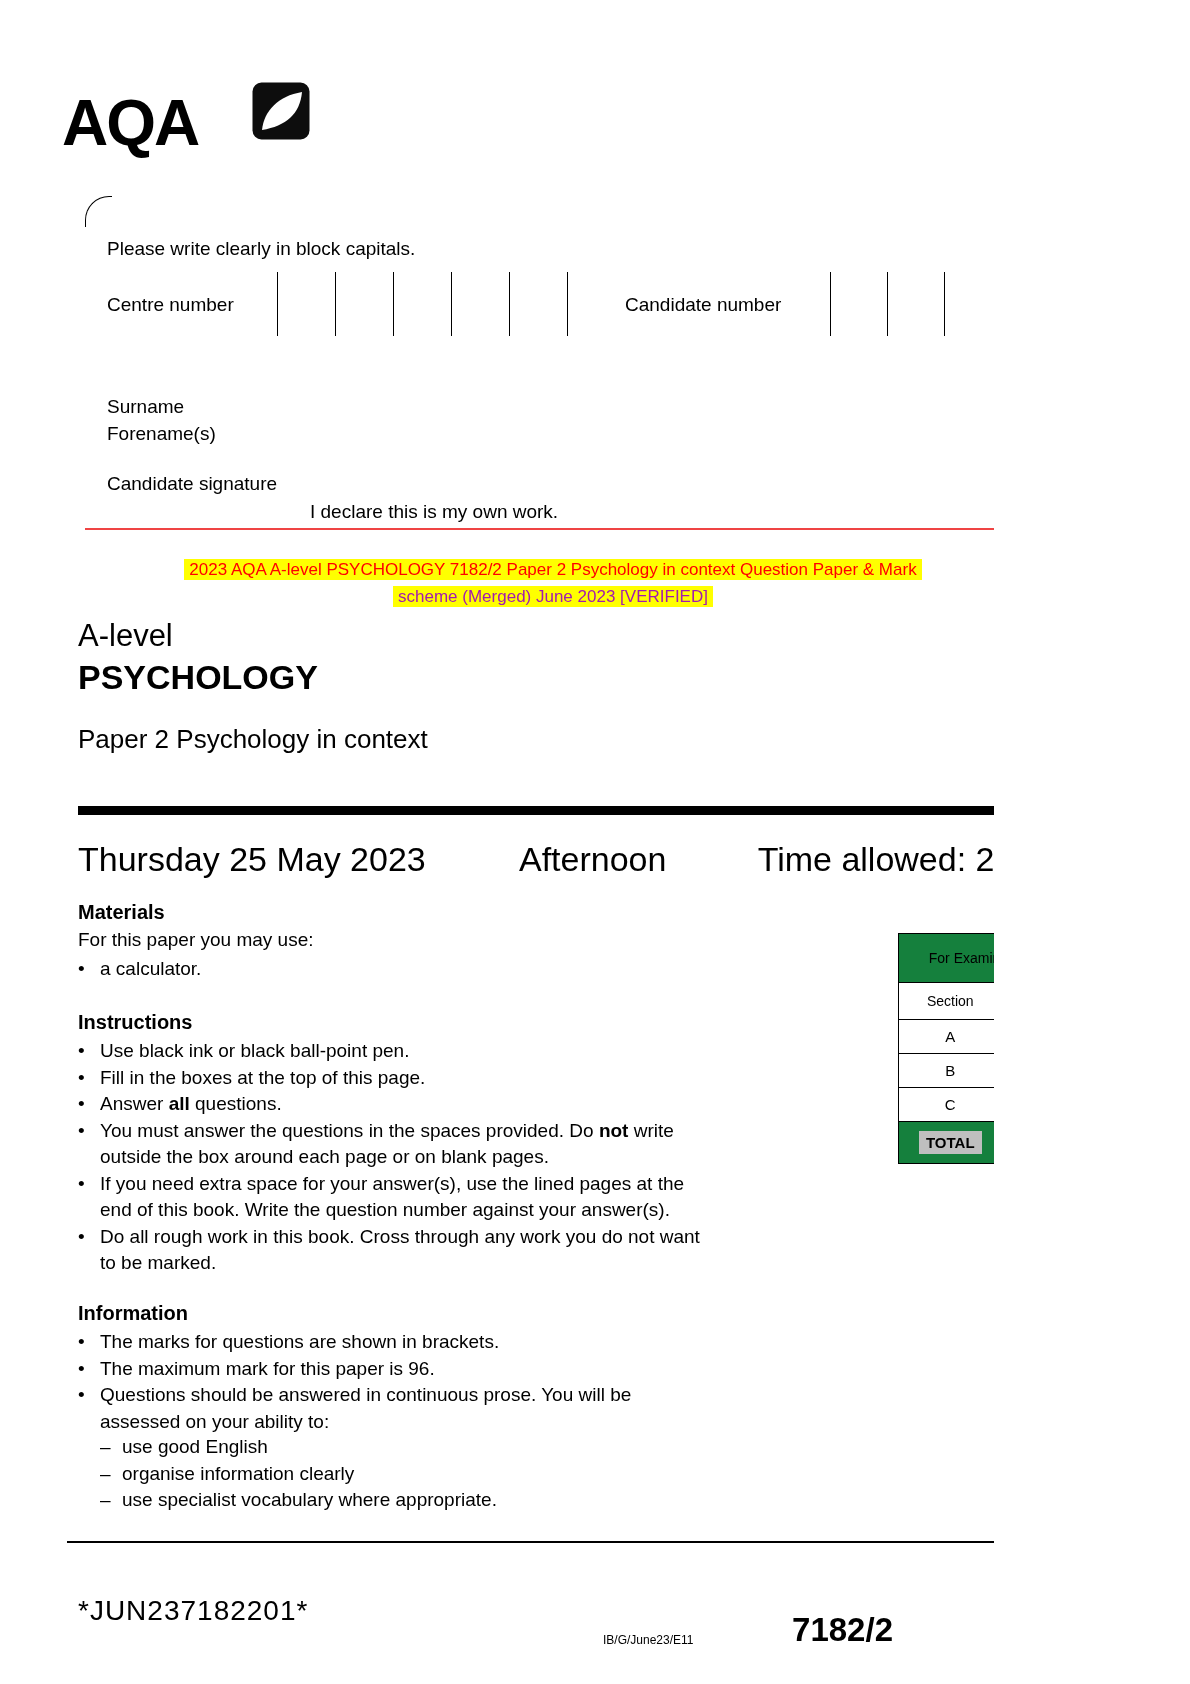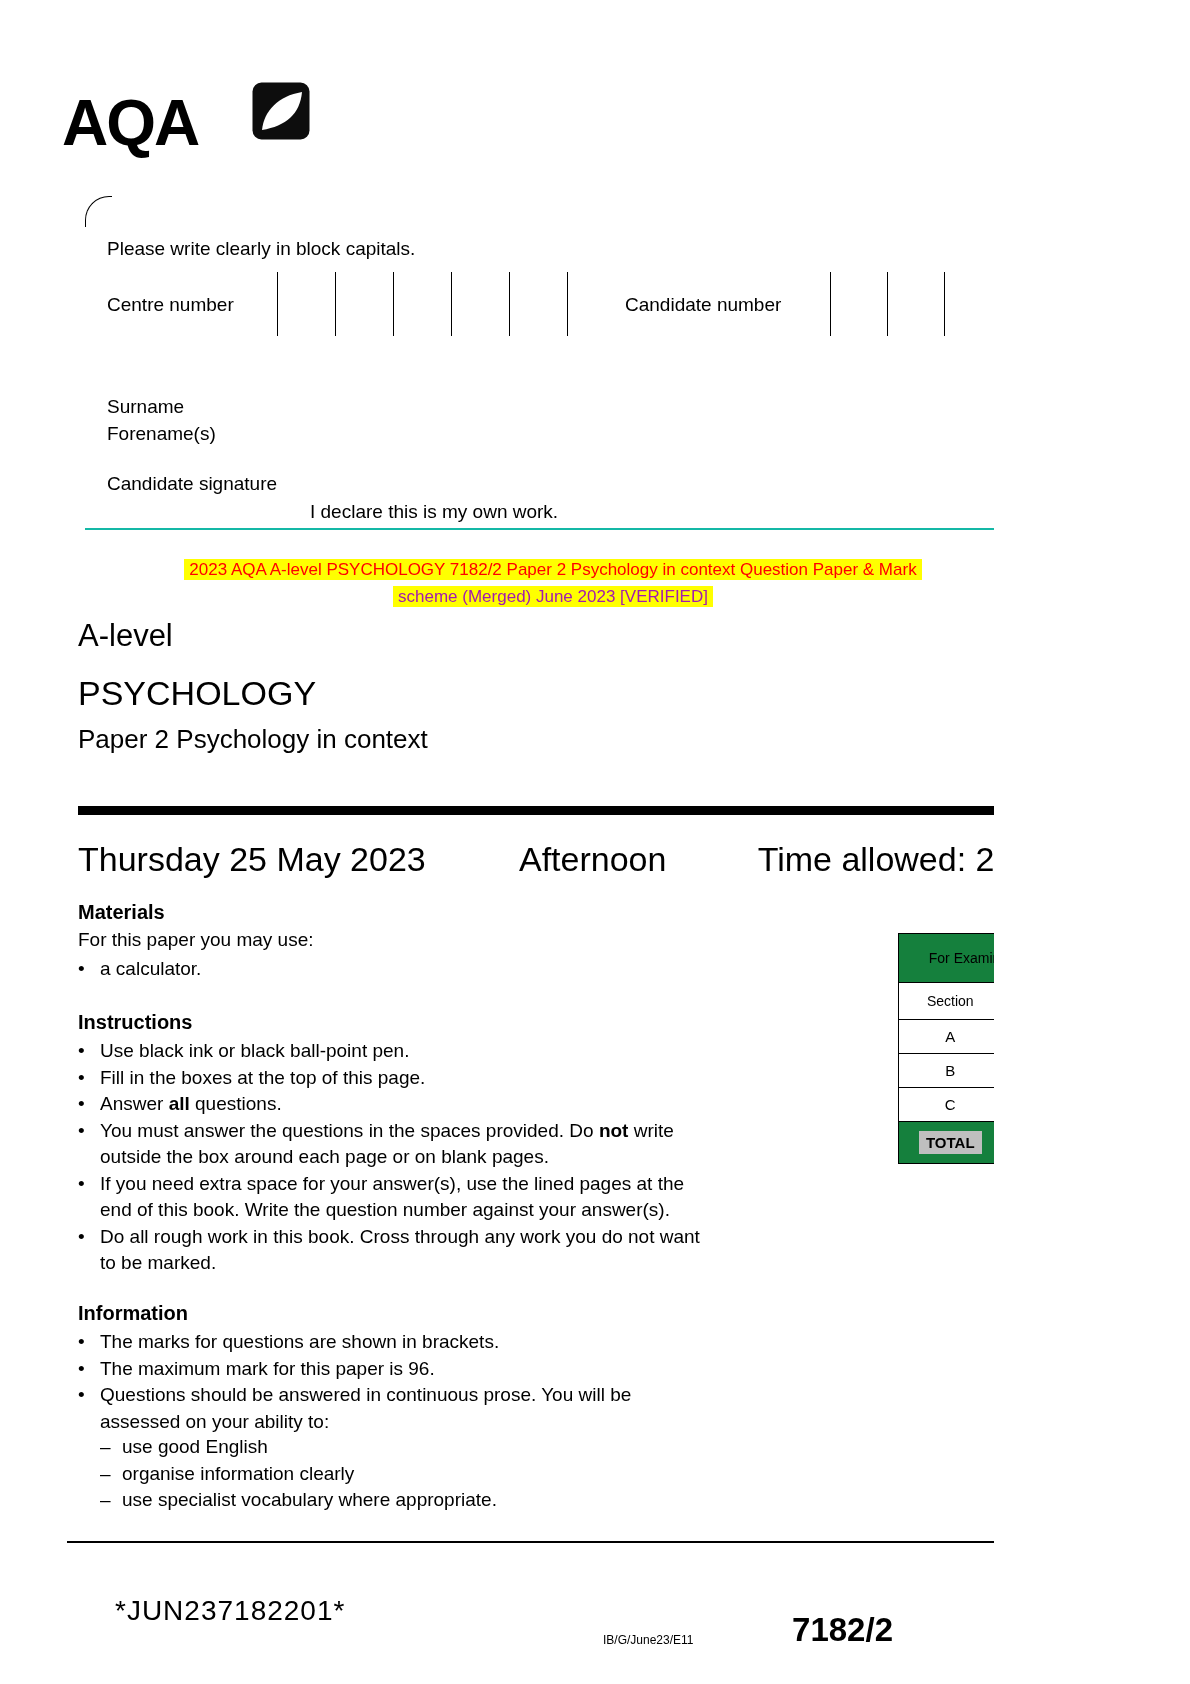--- a/index.html
+++ b/index.html
@@ -5,21 +5,21 @@
   html,body{margin:0;padding:0;background:#fff;}
   .page{position:relative;width:994px;height:1684px;background:#fff;
         font-family:"Liberation Sans",sans-serif;color:#000;overflow:hidden;}
 
   
   .logo-text{position:absolute;left:62px;top:86px;font-size:64px;font-weight:700;letter-spacing:-2px;}
   .logo-leaf{position:absolute;left:252px;top:82px;}
 
   
   .cand-box{position:absolute;left:85px;top:196px;width:1012px;height:332px;
-            border-right:1.5px solid #000;border-bottom:2px solid #14b8a6;
+            border-right:1.5px solid #000;border-bottom:2px solid #ef4444;
             border-bottom-right-radius:26px;}
   .cand-box::before{content:'';position:absolute;left:0;top:0;width:26px;height:30px;
             border-left:1.5px solid #000;border-top:1.5px solid #000;border-top-left-radius:24px;}
   .cand-label{position:absolute;font-size:19px;}
   .note{left:22px;top:42px;}
   .centre-label{left:22px;top:98px;}
   .candnum-label{left:540px;top:98px;}
   .surname-label{left:22px;top:184px;margin-top:16px;}
   .forenames-label{left:22px;top:227px;}
   .signature-label{left:22px;top:277px;}
@@ -31,21 +31,21 @@
   .centre-cells .cell{width:57px;}
   .cand-cells .cell{width:56px;}
 
   
   .banner{position:absolute;left:78px;top:556px;width:950px;text-align:center;
           font-size:17px;line-height:27px;}
   .banner .hl{padding:1px 5px;}
 
   
   .level{position:absolute;left:78px;top:618px;font-size:31px;}
-  .subject{position:absolute;left:78px;top:658px;font-size:34px;font-weight:400;margin-top:16px;}
+  .subject{position:absolute;left:78px;top:658px;font-size:34px;font-weight:700;}
   .paper{position:absolute;left:78px;top:724px;font-size:26px;}
   .title-rule{position:absolute;left:78px;top:806px;width:946px;height:9px;background:#000;}
 
   
   .session-row{position:absolute;left:78px;top:840px;width:1011px;height:30px;font-size:34px;}
   .session-row .date{position:absolute;left:0;}
   .session-row .sess{position:absolute;left:441px;}
   .session-row .time{position:absolute;right:0;}
 
   
@@ -71,21 +71,21 @@
   .col-mark{width:79px;}
   .r-title{height:49px;}
   .r-head{height:37px;}
   .r-sec{height:34px;font-size:15px;}
   .r-total{height:42px;}
   .gray{background:#15803d;}
   .total-chip{font-weight:700;font-size:15px;background:#bfbfbf;padding:3px 7px;}
 
   
   .footer-rule{position:absolute;left:67px;top:1541px;width:1056px;height:1.5px;background:#000;}
-  .barcode{position:absolute;left:78px;top:1595px;font-size:28px;letter-spacing:1px;margin-left:37px;}
+  .barcode{position:absolute;left:78px;top:1595px;font-size:28px;letter-spacing:1px;}
   .print-ref{position:absolute;left:603px;top:1633px;font-size:12px;}
   .paper-code{position:absolute;right:101px;top:1611px;font-size:33px;font-weight:700;}
 </style>
 </head>
 <body>
 
 <div class="page">
 
   <div class="logo-text">AQA</div>
   <div class="logo-leaf">

